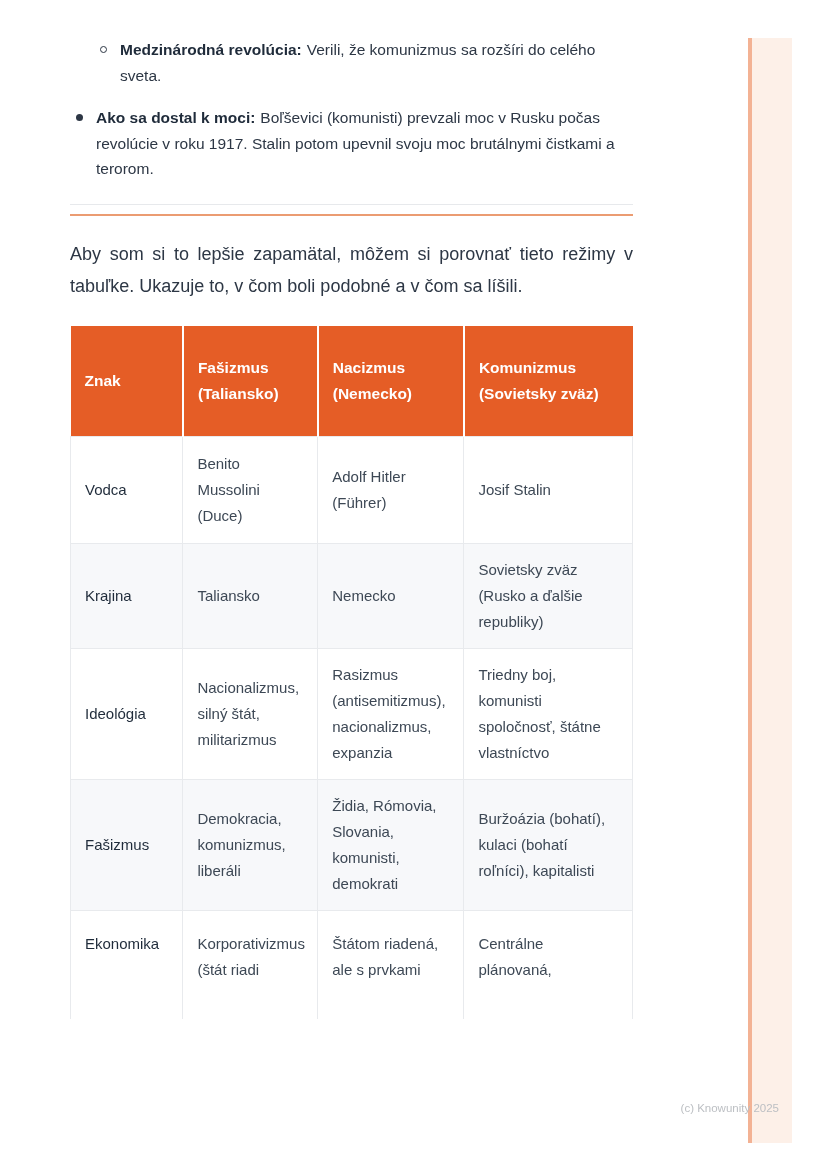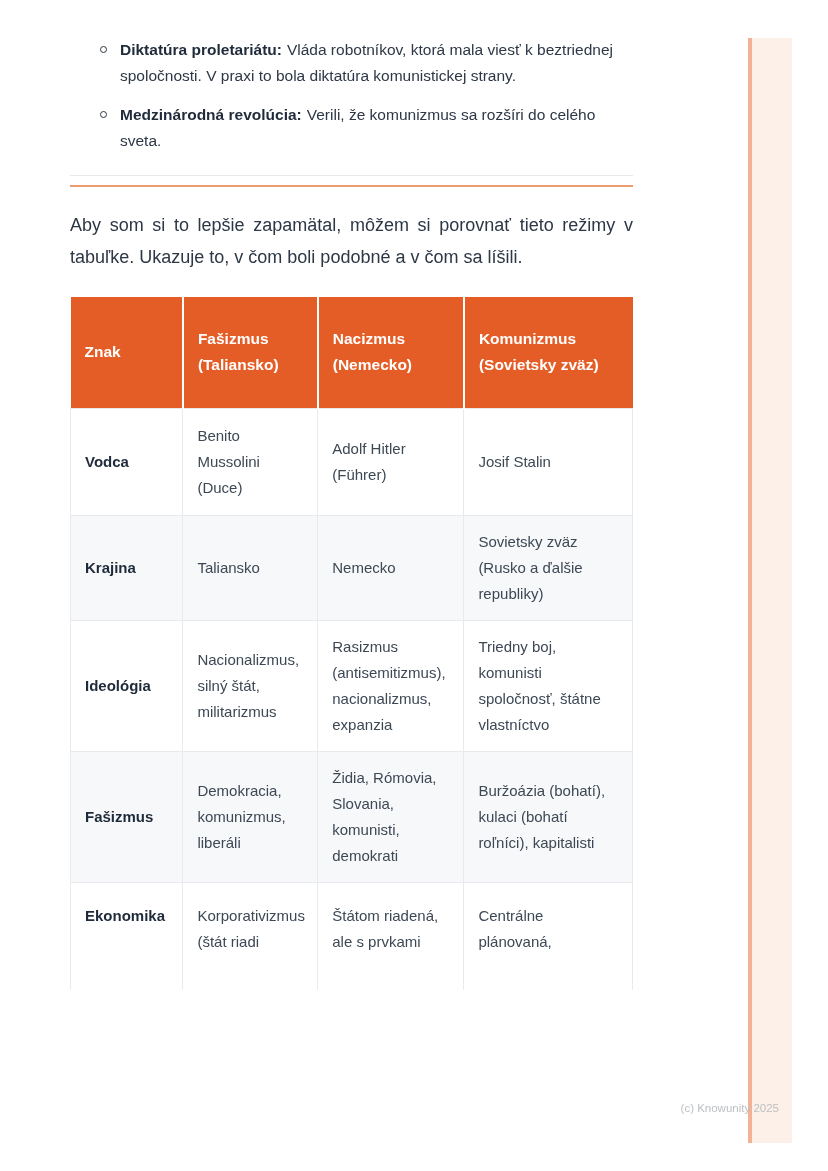--- a/index.html
+++ b/index.html
@@ -96,21 +96,21 @@
   thead th + th { border-left: 2px solid #ffffff; }
   tbody td {
     border: 1px solid #e8eaed;
     font-size: 15px;
     line-height: 26px;
     color: #3d4855;
     vertical-align: middle;
     padding: 13px 14px;
     background: #ffffff;
   }
-  tbody td.lbl { font-weight: bold; color: #1f2b3a; }
+  tbody td.lbl { font-weight: normal; color: #1f2b3a; }
   tbody tr:nth-child(even) td { background: #f7f8fa; }
   tr.r1 { height: 107px; }
   tr.r2 { height: 105px; }
   tr.r3 { height: 130px; }
   tr.r4 { height: 130px; }
   tr.r5 { height: 180px; }
   tr.r5 td { vertical-align: top; padding-top: 20px; }
 
   .footer-note {
     position: absolute;
@@ -120,38 +120,38 @@
     z-index: 2;
   }
 </style>
 </head>
 <body>
 
 <div class="side-strip"></div>
 
 <div class="content">
 
-  <div class="bullet sub">
-    <span class="marker-col">
-        <span class="dot hollow"></span>
-      </span>
-    <div class="bullet-text">
-      <b class="b-label">Diktatúra proletariátu:</b><span>Vláda robotníkov, ktorá mala viesť k beztriednej spoločnosti. V praxi to bola diktatúra komunistickej strany.</span>
-    </div>
-  </div>
 
   <div class="bullet sub">
     <span class="marker-col">
         <span class="dot hollow"></span>
       </span>
     <div class="bullet-text">
       <b class="b-label">Medzinárodná revolúcia:</b><span>Verili, že komunizmus sa rozšíri do celého sveta.</span>
     </div>
   </div>
 
+  <div class="bullet main">
+    <span class="marker-col">
+        <span class="dot solid"></span>
+      </span>
+    <div class="bullet-text">
+      <b class="b-label">Ako sa dostal k moci:</b><span>Boľševici (komunisti) prevzali moc v Rusku počas revolúcie v roku 1917. Stalin potom upevnil svoju moc brutálnymi čistkami a terorom.</span>
+    </div>
+  </div>
 
   <hr class="divider">
 
   <div class="heading-rule"></div>
 
   <p class="intro-para">Aby som si to lepšie zapamätal, môžem si porovnať tieto režimy v tabuľke. Ukazuje to, v čom boli podobné a v čom sa líšili.</p>
 
   <div class="table-clip">
     <table class="compare">
       <colgroup>

